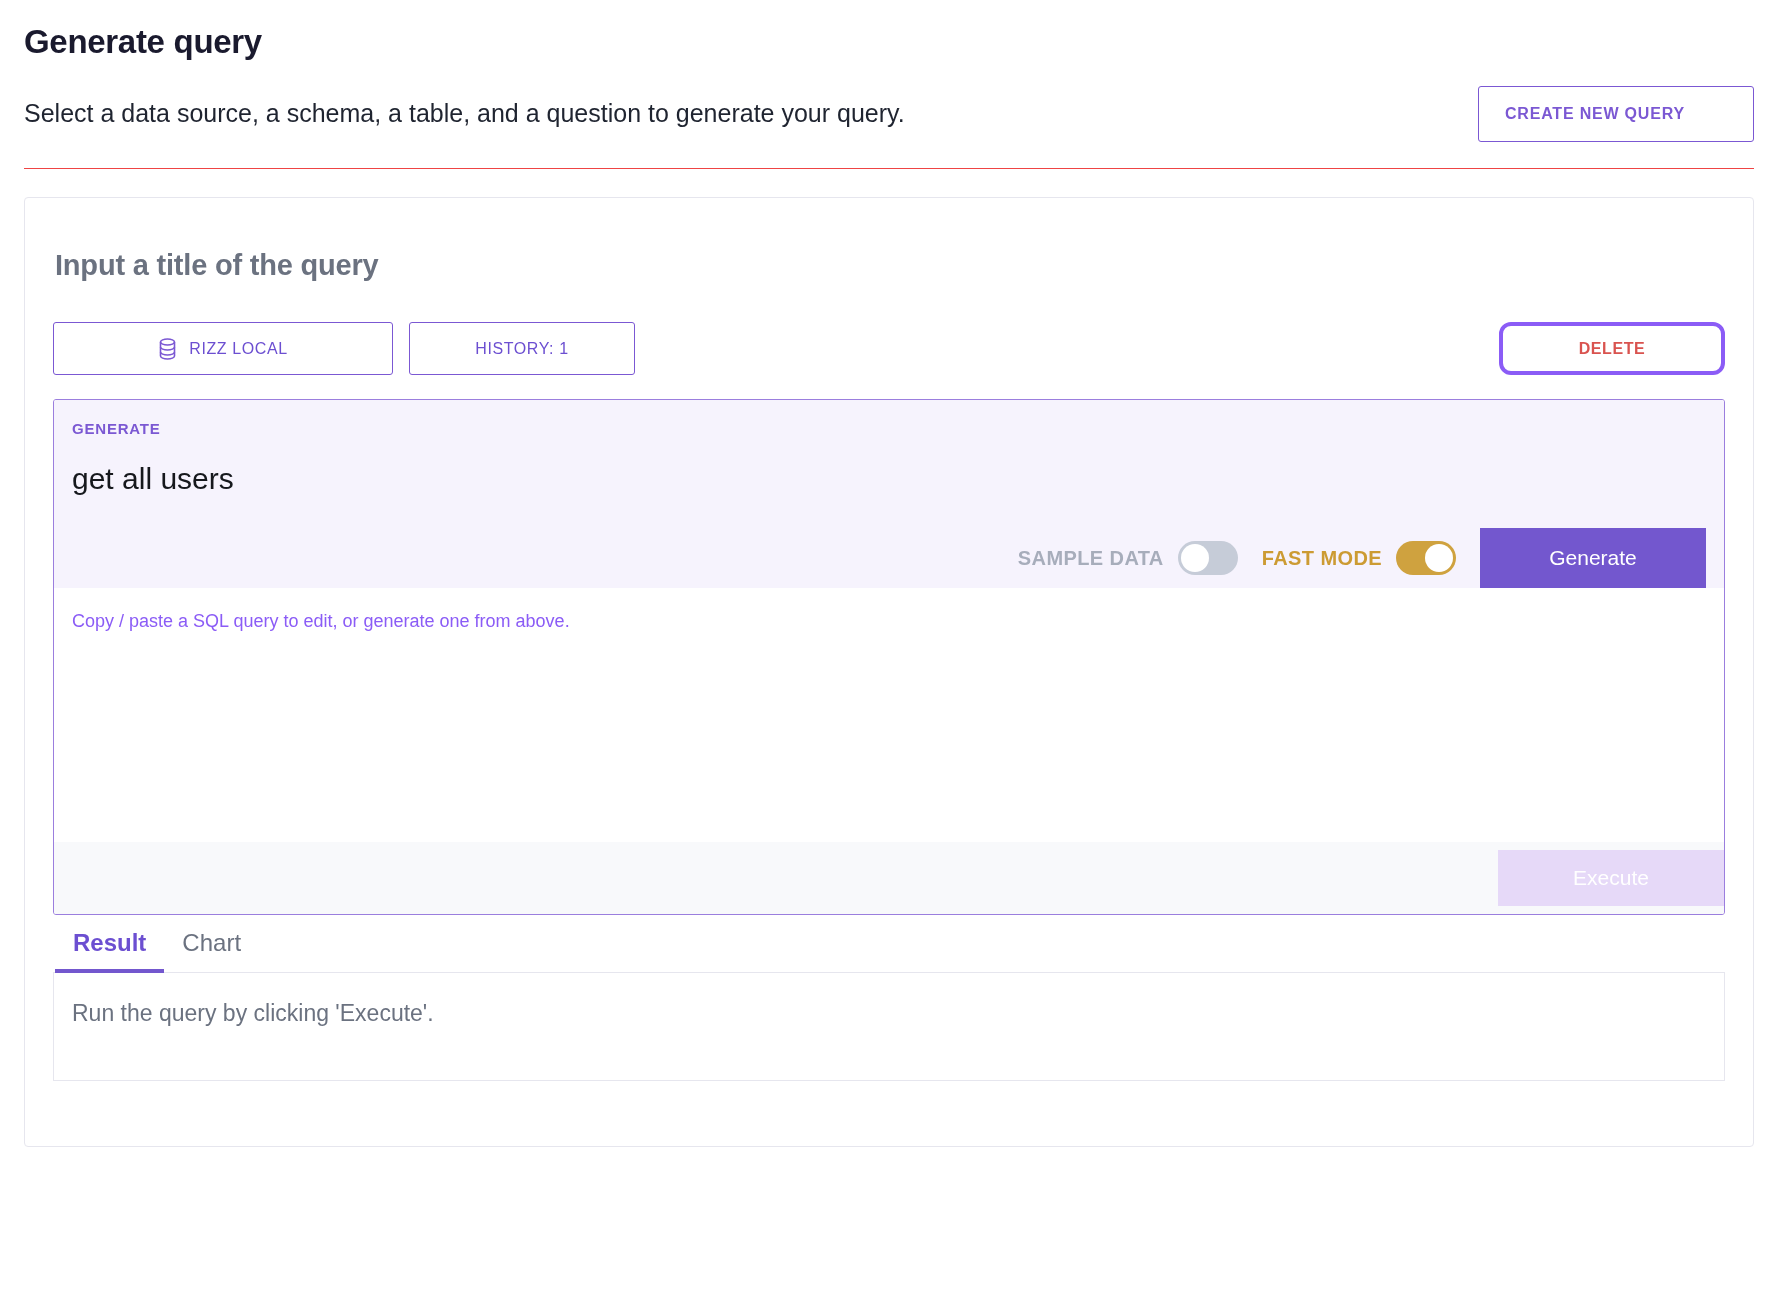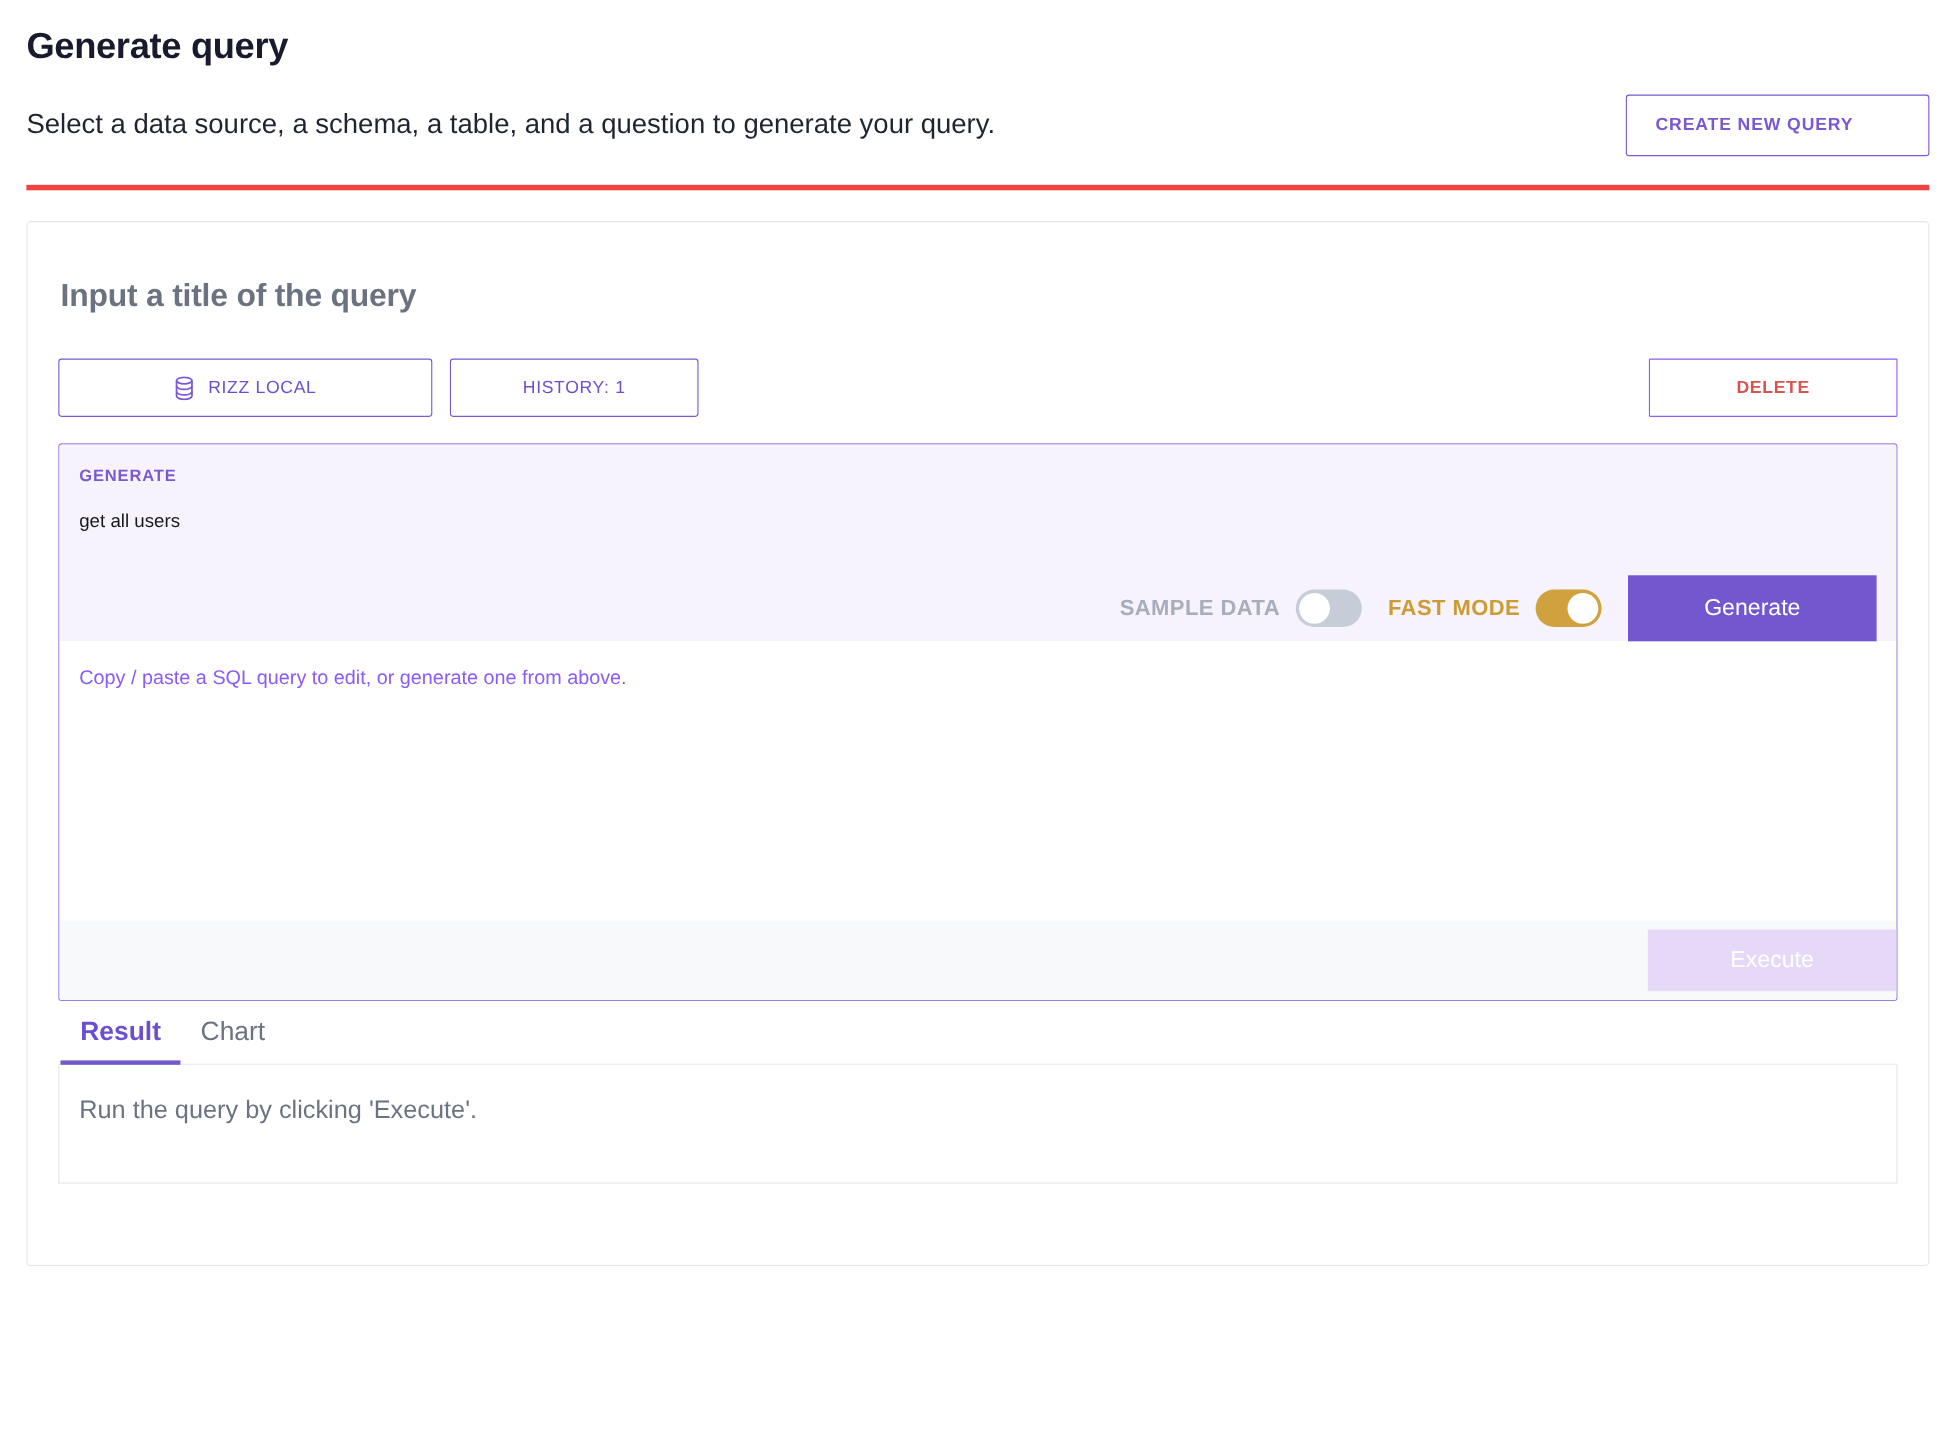--- a/index.html
+++ b/index.html
@@ -30,21 +30,21 @@
     letter-spacing: -0.3px;
     margin: 0 0 0 0;
     line-height: 1.2;
   }
   .subrow {
     display: flex;
     align-items: center;
     justify-content: space-between;
     margin-top: 24px;
     padding-bottom: 26px;
-    border-bottom: 5px solid #ef4444;
+    border-bottom: 1px solid #ef4444;
   }
   .subtitle {
     font-size: 25px;
     color: #1f2430;
     line-height: 1.3;
     font-weight: normal;
   }
   .btn-create {
     border: 1px solid #7b58d3;
     background: #ffffff;
@@ -100,27 +100,27 @@
     align-items: center;
     justify-content: center;
     gap: 12px;
     cursor: pointer;
     font-family: "Liberation Sans", sans-serif;
     padding: 0 18px;
   }
   .btn-source { width: 340px; }
   .btn-history { width: 226px; }
   .btn-delete {
-    border: 1px solid #8b5cf6;
+    border: 4px solid #8b5cf6;
     color: #d9534f;
     background: #fff;
     font-size: 16px;
     font-weight: bold;
     letter-spacing: 0.6px;
-    border-radius: 1px;
+    border-radius: 12px;
     height: 53px;
     width: 226px;
     margin-left: auto;
     cursor: pointer;
     font-family: "Liberation Sans", sans-serif;
   }
   .db-icon { display: inline-flex; align-items: center; }
 
   
   .gen-panel {
@@ -133,21 +133,21 @@
     background: #f6f3fd;
     padding: 20px 18px 0 18px;
   }
   .gen-label {
     font-size: 15px;
     font-weight: bold;
     color: #7b58d3;
     letter-spacing: 0.8px;
   }
   .gen-prompt {
-    font-size: 17px;
+    font-size: 30px;
     color: #16181d;
     margin-top: 22px;
     line-height: 1.3;
     min-height: 30px;
   }
   .gen-controls {
     display: flex;
     align-items: center;
     justify-content: flex-end;
     margin-top: 30px;

